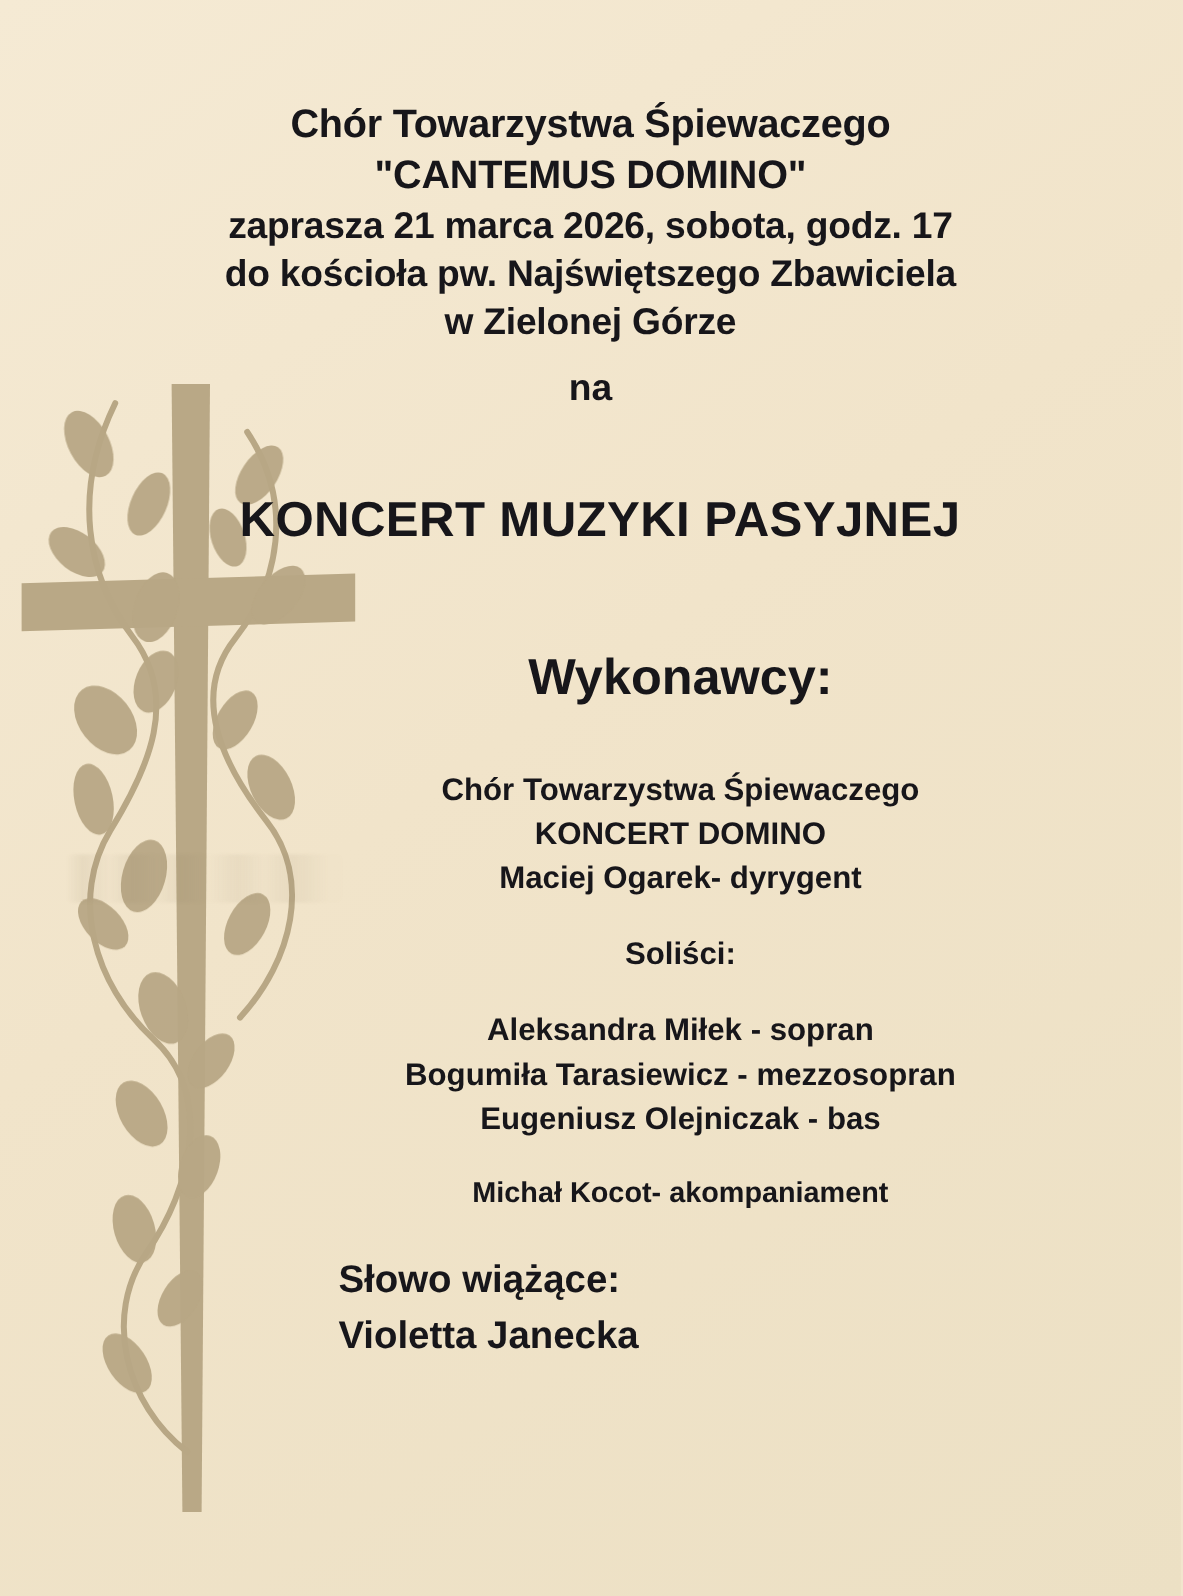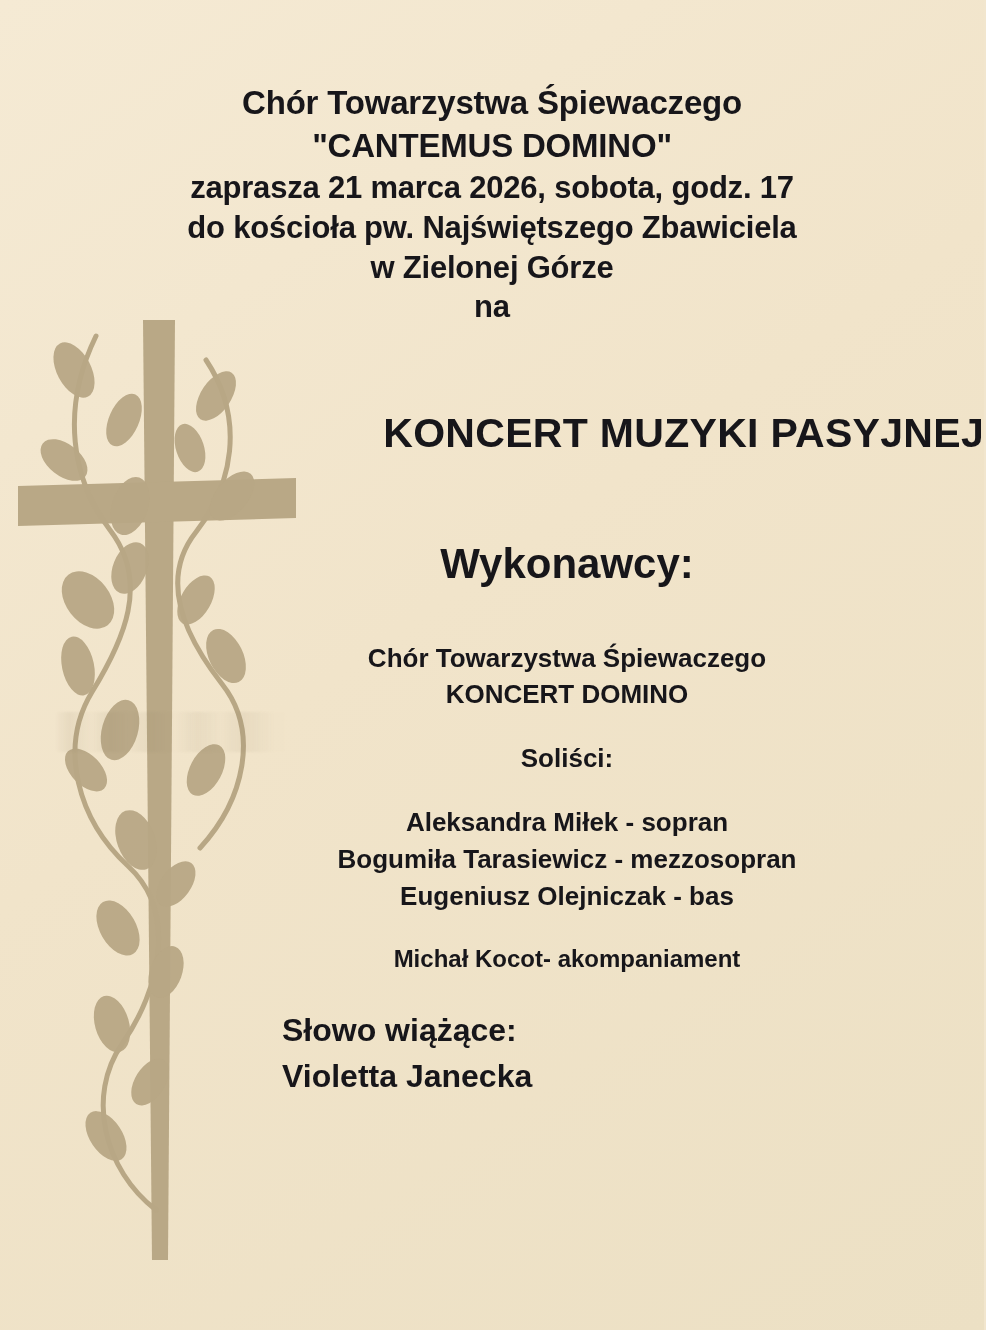--- a/index.html
+++ b/index.html
@@ -76,31 +76,31 @@
   .invite-line {
     font-size: 33px;
     font-weight: 700;
     line-height: 1.30;
     letter-spacing: -0.2px;
   }
   .invite-line.small {
     font-size: 31px;
   }
   .invite-na {
-    margin-top: 0;
+    margin-top: 16px;
     font-size: 31px;
     font-weight: 700;
   }
 
   .concert-title {
     position: absolute;
     top: 410px;
     left: 16px;
     right: 0;
-    text-align: right;
+    text-align: center;
     font-size: 41px;
     font-weight: 700;
     letter-spacing: 0.3px;
   }
 
   .performers-heading {
     position: absolute;
     top: 540px;
     left: 150px;
     right: 0;
@@ -205,20 +205,21 @@
       <div class="invite-na">na</div>
     </div>
 
     <div class="concert-title">KONCERT MUZYKI PASYJNEJ</div>
 
     <div class="performers-heading">Wykonawcy:</div>
 
     <div class="performers">
       <div class="p-line">Chór Towarzystwa Śpiewaczego</div>
       <div class="p-line">KONCERT DOMINO</div>
+      <div class="p-line">Maciej Ogarek- dyrygent</div>
 
       <div class="p-gap"></div>
 
       <div class="soloists-label">Soliści:</div>
 
       <div class="p-gap"></div>
 
       <div class="soloist">Aleksandra Miłek - sopran</div>
       <div class="soloist">Bogumiła Tarasiewicz - mezzosopran</div>
       <div class="soloist">Eugeniusz Olejniczak - bas</div>

